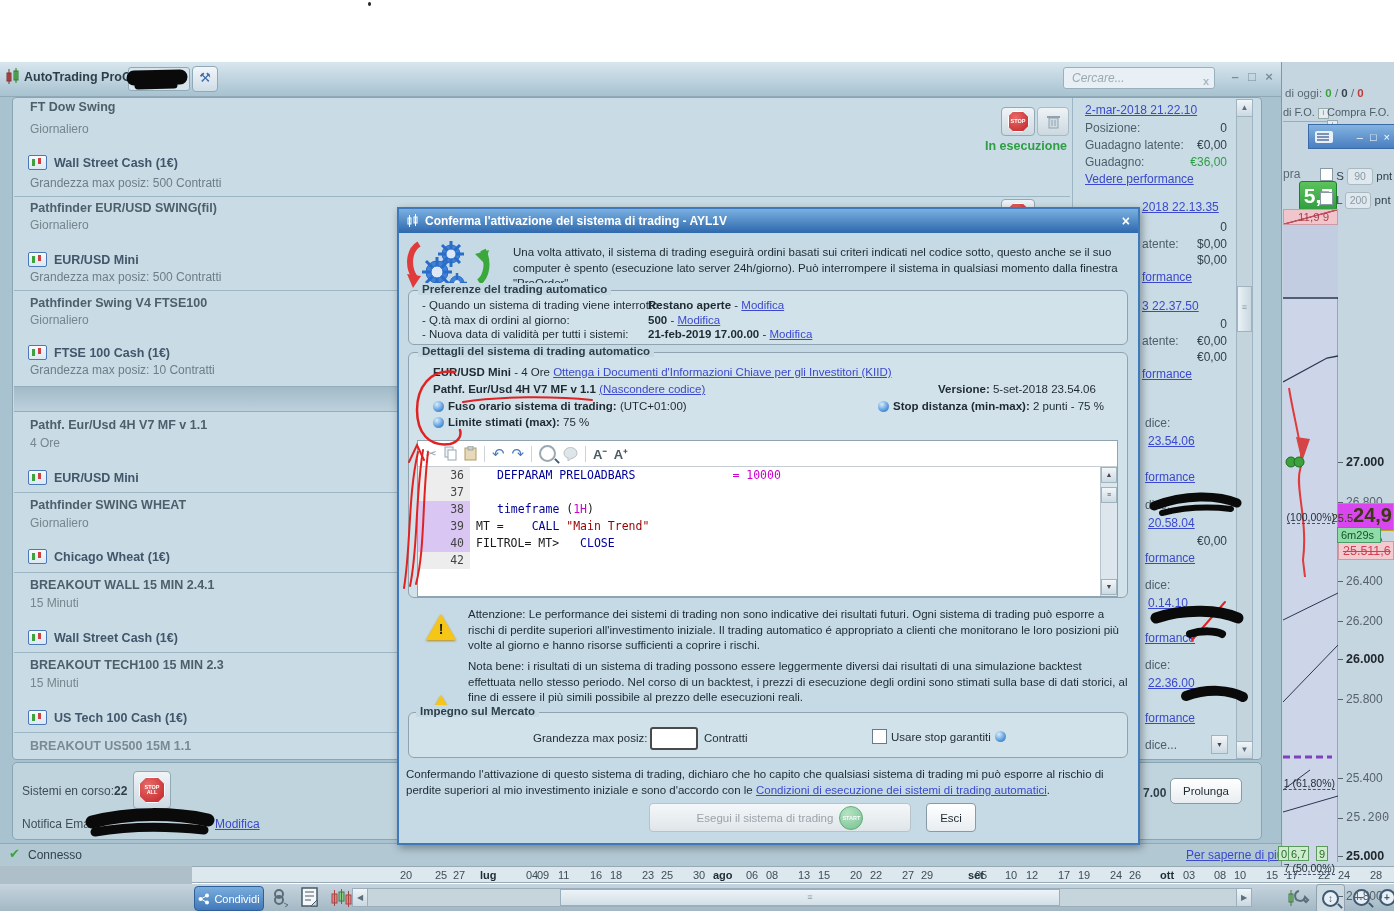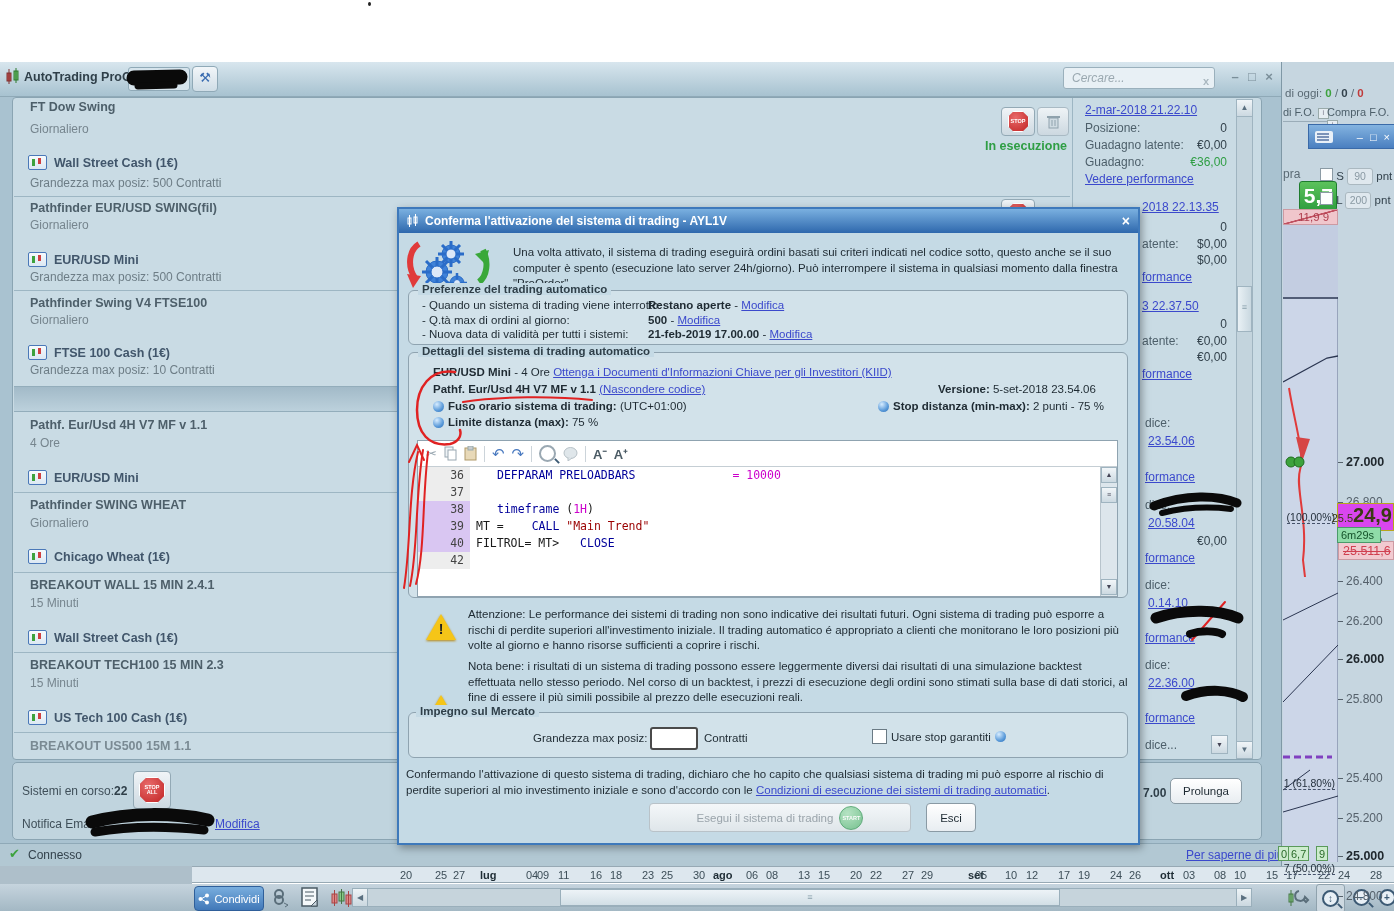--- a/index.html
+++ b/index.html
@@ -428,21 +428,21 @@
   <div class="ab axis">
 
   <span class="pl strong" style="top: 230px;">27.000</span>
       <span class="pl" style="top: 270px;">26.800</span>
       <span class="pl" style="top: 310px;">26.600</span>
       <span class="pl" style="top: 349px;">26.400</span>
       <span class="pl" style="top: 389px;">26.200</span>
       <span class="pl strong" style="top: 427px;">26.000</span>
       <span class="pl" style="top: 467px;">25.800</span>
       <span class="pl" style="top: 546px;">25.400</span>
-      <span class="pl" style="top: 586px;">25.200</span>
+      <span class="pl" style="top: 586px; font-family: Liberation Mono, monospace;">25.200</span>
       <span class="pl strong" style="top: 624px;">25.000</span>
       <span class="pl" style="top: 664px;">24.800</span>
     </div>
   <div class="ab ypx">
     <span style="font-size:11px;">25.5</span>
     <span style="font-size:20px;font-weight:bold;">24,9</span>
   </div>
   <div class="ab badge6m">6m29s</div>
   <div class="ab oldpx">25.511,6</div>
   <div class="ab" style="left:0;top:0;">
@@ -509,21 +509,21 @@
   <div class="ab mlbl" style="left:422px;top:328px;z-index:42">- Nuova data di validità per tutti i sistemi:</div>
   <div class="ab mlbl" style="left:648px;top:328px;z-index:42"><span class="mb">21-feb-2019 17.00.00</span><span> - </span><a class="lnk">Modifica</a></div>
 
   <div class="ab fs" style="left:408px;top:352px;width:720px;height:246px;z-index:41"></div>
   <div class="ab leg" style="left:418px;top:345px;z-index:42">Dettagli del sistema di trading automatico</div>
   <div class="ab mlbl" style="left:433px;top:366px;z-index:42"><span class="mb">EUR/USD Mini</span><span> - 4 Ore  </span><a class="lnk">Ottenga i Documenti d'Informazioni Chiave per gli Investitori (KIID)</a></div>
   <div class="ab mlbl" style="left:433px;top:383px;z-index:42"><span class="mb">Pathf. Eur/Usd 4H V7 MF v 1.1 </span><a class="lnk">(Nascondere codice)</a></div>
   <div class="ab mlbl" style="left:938px;top:383px;z-index:42"><span class="mb">Versione:</span><span> 5-set-2018 23.54.06</span></div>
   <div class="ab mlbl" style="left:433px;top:400px;z-index:42"><span class="balloon"></span><span class="mb">Fuso orario sistema di trading:</span><span> (UTC+01:00)</span></div>
   <div class="ab mlbl" style="left:878px;top:400px;z-index:42"><span class="balloon"></span><span class="mb">Stop distanza (min-max):</span><span> 2 punti - 75 %</span></div>
-  <div class="ab mlbl" style="left:433px;top:416px;z-index:42"><span class="balloon"></span><span class="mb">Limite distanza (max):</span><span> 75 %</span></div>
+  <div class="ab mlbl" style="left:433px;top:416px;z-index:42"><span class="balloon"></span><span class="mb">Limite stimati (max):</span><span> 75 %</span></div>
 
   <div class="ab codebox" style="z-index:41">
     <div class="ctoolbar">
       <span class="ctb">✂</span>
       <svg width="13" height="15">
           <rect x="1" y="1" width="8" height="10" fill="#eef3f6" stroke="#9aa8b2"></rect>
           <rect x="4" y="4" width="8" height="10" fill="#fff" stroke="#9aa8b2"></rect>
         </svg>
       <svg width="13" height="15">
           <rect x="1" y="2" width="11" height="12" fill="#e8d9b8" stroke="#b09a6a"></rect>

